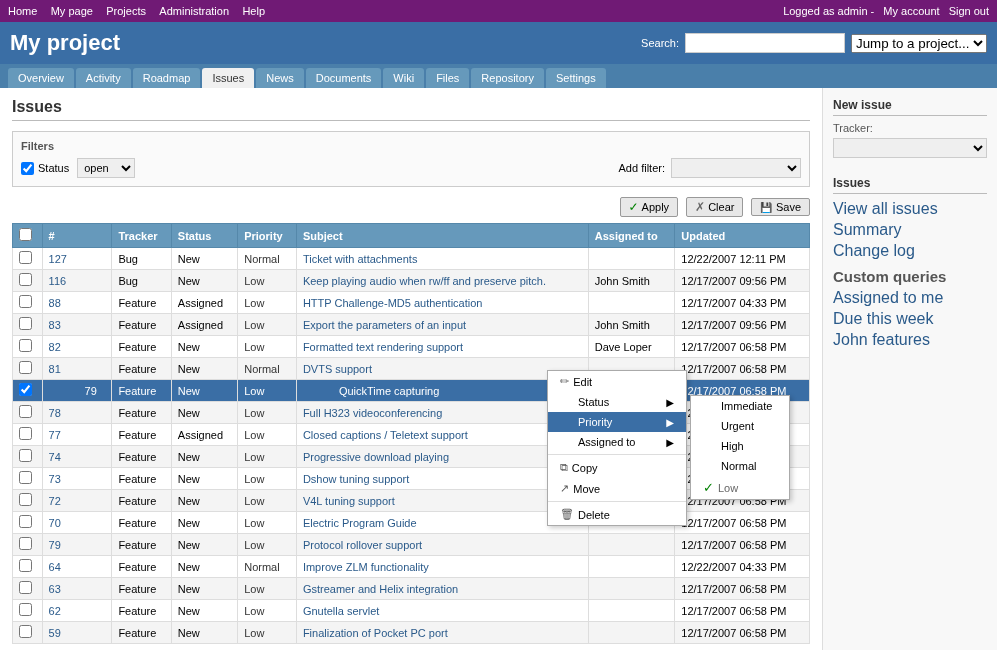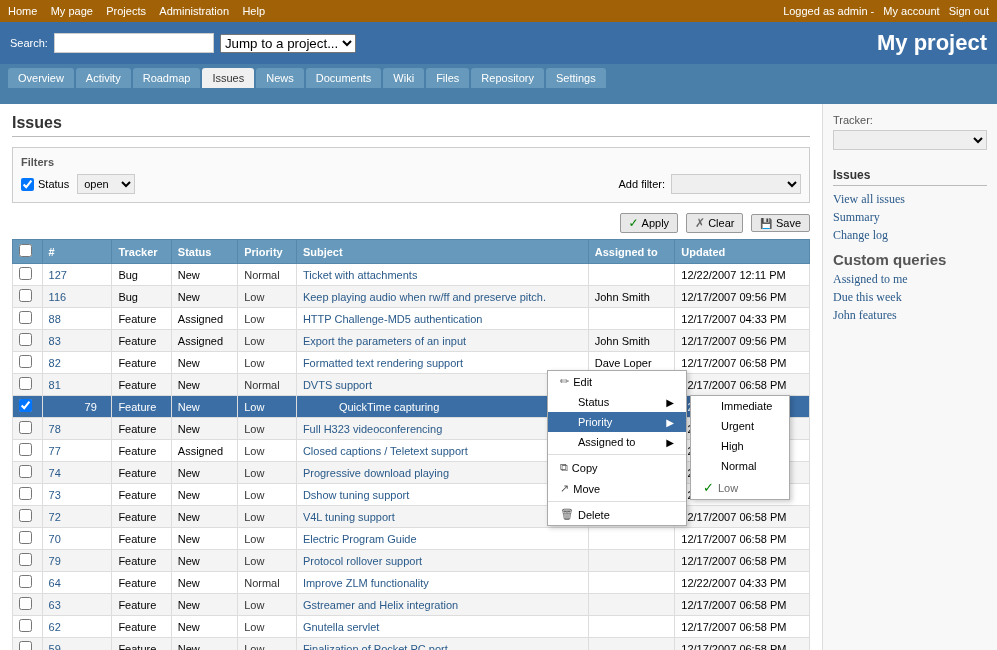--- a/index.html
+++ b/index.html
@@ -1,32 +1,32 @@
 <!DOCTYPE html>
 <html><head>
   <meta charset="utf-8">
   <style>
     * { margin: 0; padding: 0; box-sizing: border-box; }
     body { font-family: Verdana, Arial, sans-serif; font-size: 12px; background: #fff; }
 
     
-    #top-nav { background: #a16207; color: #fff; padding: 4px 8px; display: flex; align-items: center; justify-content: space-between; }
+    #top-nav { background: #701a75; color: #fff; padding: 4px 8px; display: flex; align-items: center; justify-content: space-between; }
     #top-nav-left a { color: #fff; text-decoration: none; margin-right: 10px; font-size: 11px; }
     #top-nav-right { font-size: 11px; color: #fff; }
     #top-nav-right a { color: #fff; text-decoration: none; margin-left: 6px; }
 
     
     #header { background: #3a6ea5; padding: 8px 10px; display: flex; align-items: center; justify-content: space-between; }
     #project-title { color: #fff; font-size: 22px; font-weight: bold; }
     #search-area { display: flex; align-items: center; gap: 6px; }
     #search-area label { color: #fff; font-size: 11px; }
     #search-input { width: 160px; height: 20px; font-size: 11px; border: 1px solid #ccc; padding: 2px 4px; }
 
     
-    #tab-nav { background: #4a7faa; display: flex; gap: 2px; padding: 4px 8px 16px; }
+    #tab-nav { background: #4a7faa; display: flex; gap: 2px; padding: 4px 8px 0; }
     .tab { background: #6699bb; color: #fff; padding: 4px 10px; border-radius: 3px 3px 0 0; font-size: 11px; cursor: pointer; text-decoration: none; }
     .tab.active { background: #f0f0f0; color: #333; }
 
     
     #content-wrapper { display: flex; gap: 0; }
     #main-content { flex: 1; padding: 10px 12px; min-width: 0; }
     #sidebar { width: 175px; padding: 10px; border-left: 1px solid #ddd; background: #f8f8f8; min-height: 540px; }
 
     
     h1.page-title { font-size: 16px; color: #333; margin-bottom: 10px; border-bottom: 1px solid #bbb; padding-bottom: 4px; }
@@ -73,21 +73,21 @@
     #priority-submenu { position: absolute; background: #fff; border: 1px solid #aaa; box-shadow: 2px 2px 5px rgba(0,0,0,0.2); z-index: 1001; min-width: 100px; font-size: 11px; }
     #priority-submenu .sub-item { padding: 4px 12px; cursor: pointer; white-space: nowrap; display: flex; align-items: center; gap: 4px; }
     #priority-submenu .sub-item.current { color: #666; }
     #priority-submenu .sub-item .checkmark { color: green; font-size: 13px; }
 
     
     #sidebar h3 { font-size: 12px; font-weight: bold; color: #333; margin-bottom: 6px; border-bottom: 1px solid #bbb; padding-bottom: 3px; }
     #sidebar .sidebar-label { font-size: 11px; color: #555; margin-bottom: 4px; display: flex; align-items: center; gap: 4px; }
     #sidebar select { font-size: 11px; height: 20px; border: 1px solid #ccc; width: 100%; margin-bottom: 8px; }
     #sidebar h4 { font-size: 12px; font-weight: bold; color: #333; margin: 10px 0 6px; border-bottom: 1px solid #bbb; padding-bottom: 3px; }
-    #sidebar a { color: #2a5a8a; text-decoration: none; font-size: 12px; display: block; margin-bottom: 3px; font-family: Liberation Serif, serif; }
+    #sidebar a { color: #2a5a8a; text-decoration: none; font-size: 16px; display: block; margin-bottom: 3px; }
     #sidebar h5 { font-size: 15px; font-weight: bold; color: #555; margin: 8px 0 4px; }
   </style>
 </head>
 <body>
 
 <div id="top-nav">
   <div id="top-nav-left">
     <a>Home</a>
     <a>My page</a>
     <a>Projects</a>
@@ -95,28 +95,28 @@
     <a>Help</a>
   </div>
   <div id="top-nav-right">
     <span>Logged as admin</span> -
     <a>My account</a>
     <a>Sign out</a>
   </div>
 </div>
 
 <div id="header">
+  <div id="project-title">My project</div>
   <div id="search-area">
     <label>Search:</label>
     <input id="search-input" type="text" style="">
     <select>
       <option>Jump to a project...</option>
     </select>
   </div>
-  <div id="project-title">My project</div>
 </div>
 
 <div id="tab-nav">
 <a class="tab">Overview</a>
     <a class="tab">Activity</a>
     <a class="tab">Roadmap</a>
     <a class="tab active">Issues</a>
     <a class="tab">News</a>
     <a class="tab">Documents</a>
     <a class="tab">Wiki</a>
@@ -346,20 +346,21 @@
       <td class="priority-low">Low</td>
       <td><a>Finalization of Pocket PC port</a></td>
       <td></td>
       <td>12/17/2007 06:58 PM</td>
     </tr>
         </tbody>
     </table>
   </div>
 
   <div id="sidebar">
+    <h3>New issue</h3>
     <div class="sidebar-label">
       <span>Tracker:</span>
     </div>
     <select></select>
 
     <h4>Issues</h4>
     <a>View all issues</a>
     <a>Summary</a>
     <a>Change log</a>
 

